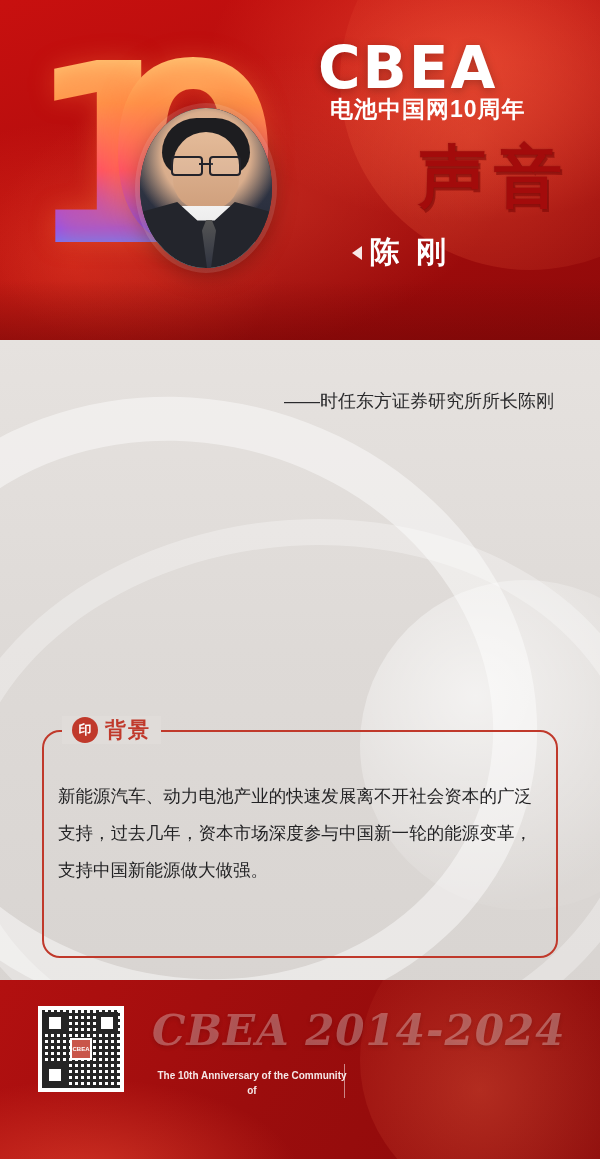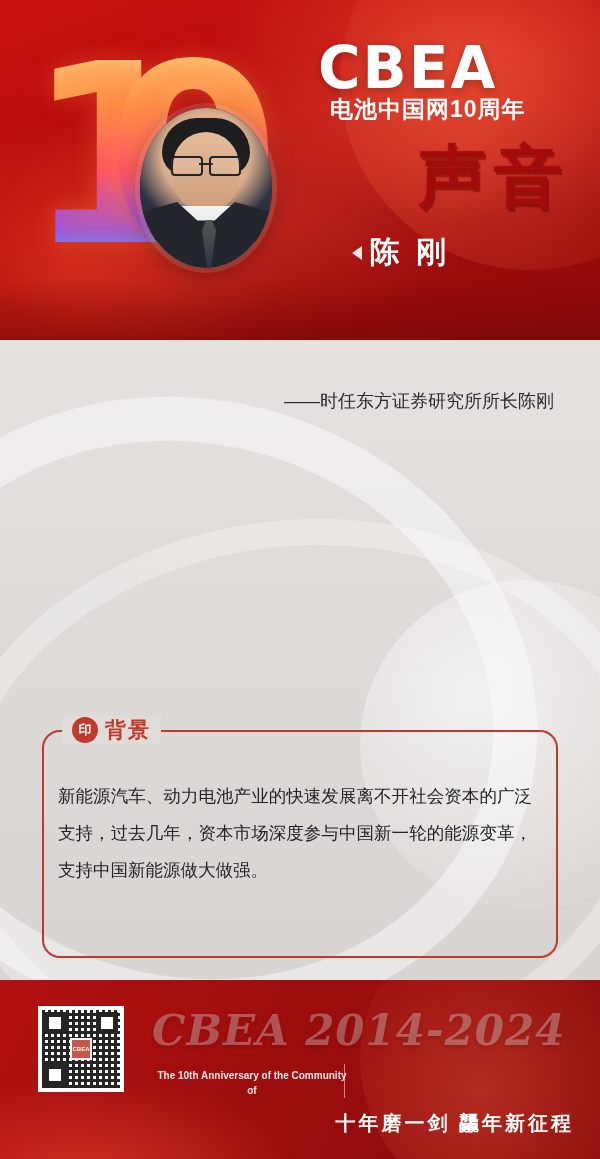--- a/index.html
+++ b/index.html
@@ -355,16 +355,15 @@
         <span class="qr-eye bl"></span>
         <span class="qr-center">CBEA</span>
       </div>
     </div>
 
     <div class="footer-big">CBEA 2014-2024</div>
     <div class="footer-en">
       <div>The 10th Anniversary of the Community of</div>
     </div>
     <div class="divider-vert"></div>
-    <div class="footer-slogan">十年磨一剑 龘年新征程</div>
   </div>
 
 </div>
 
 </body></html>

